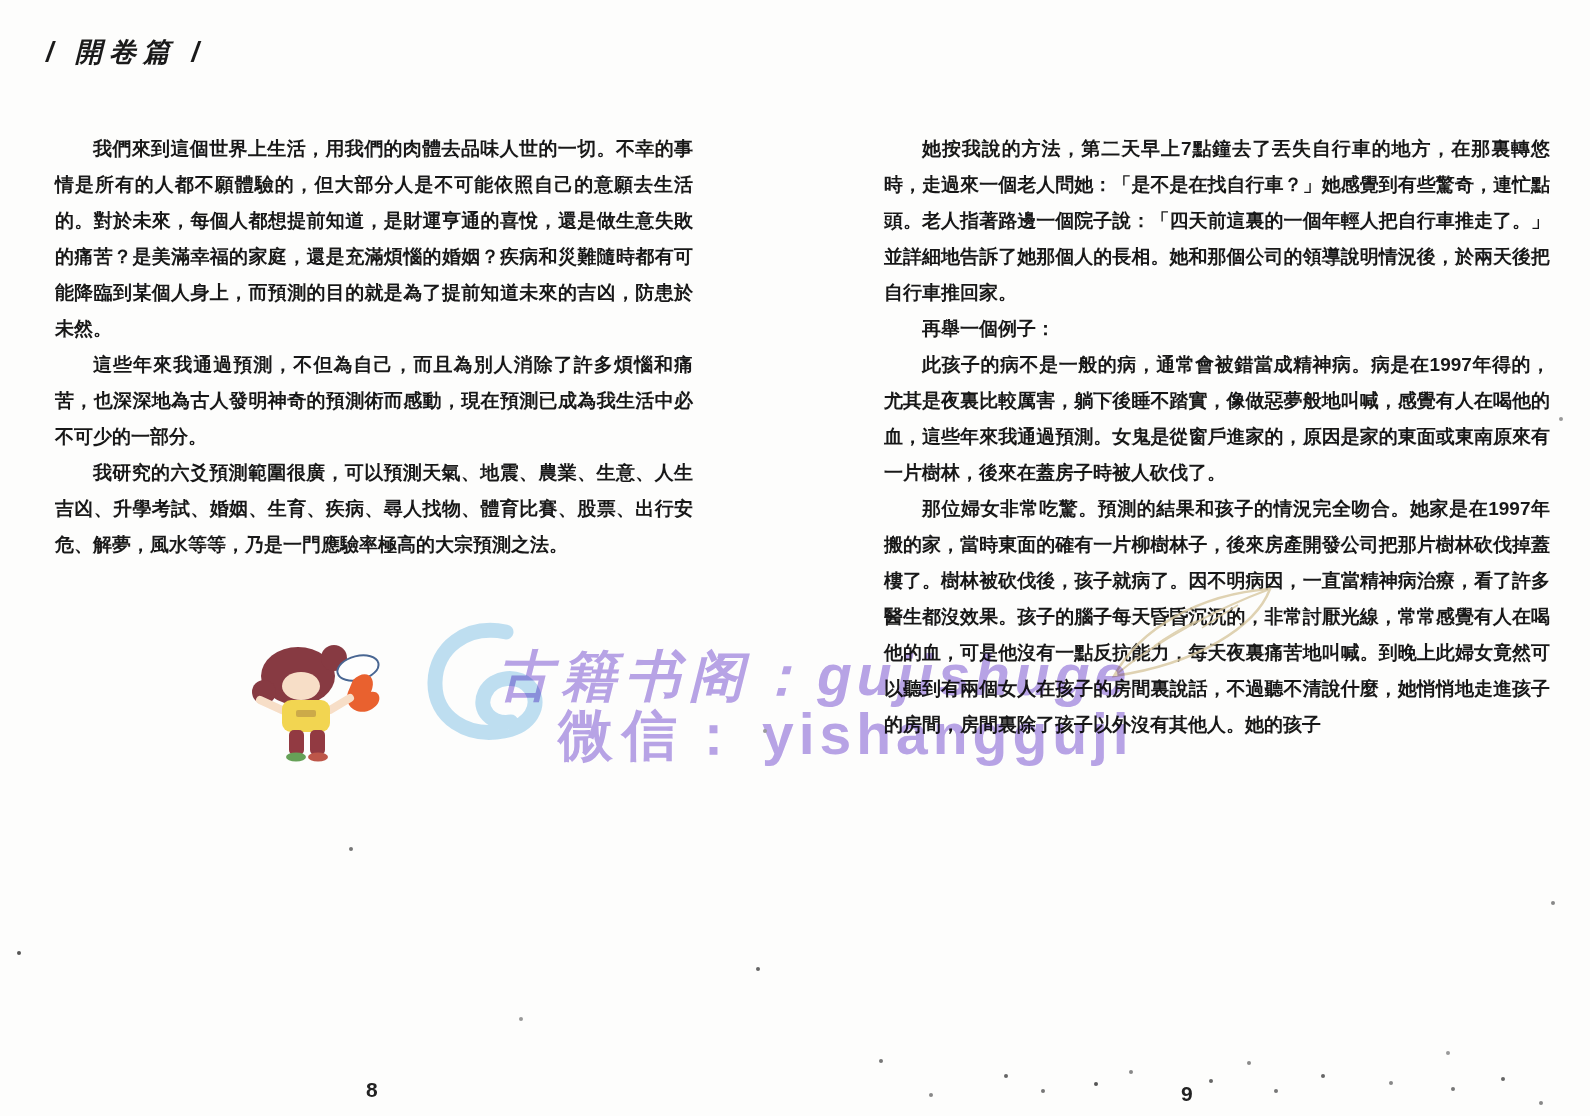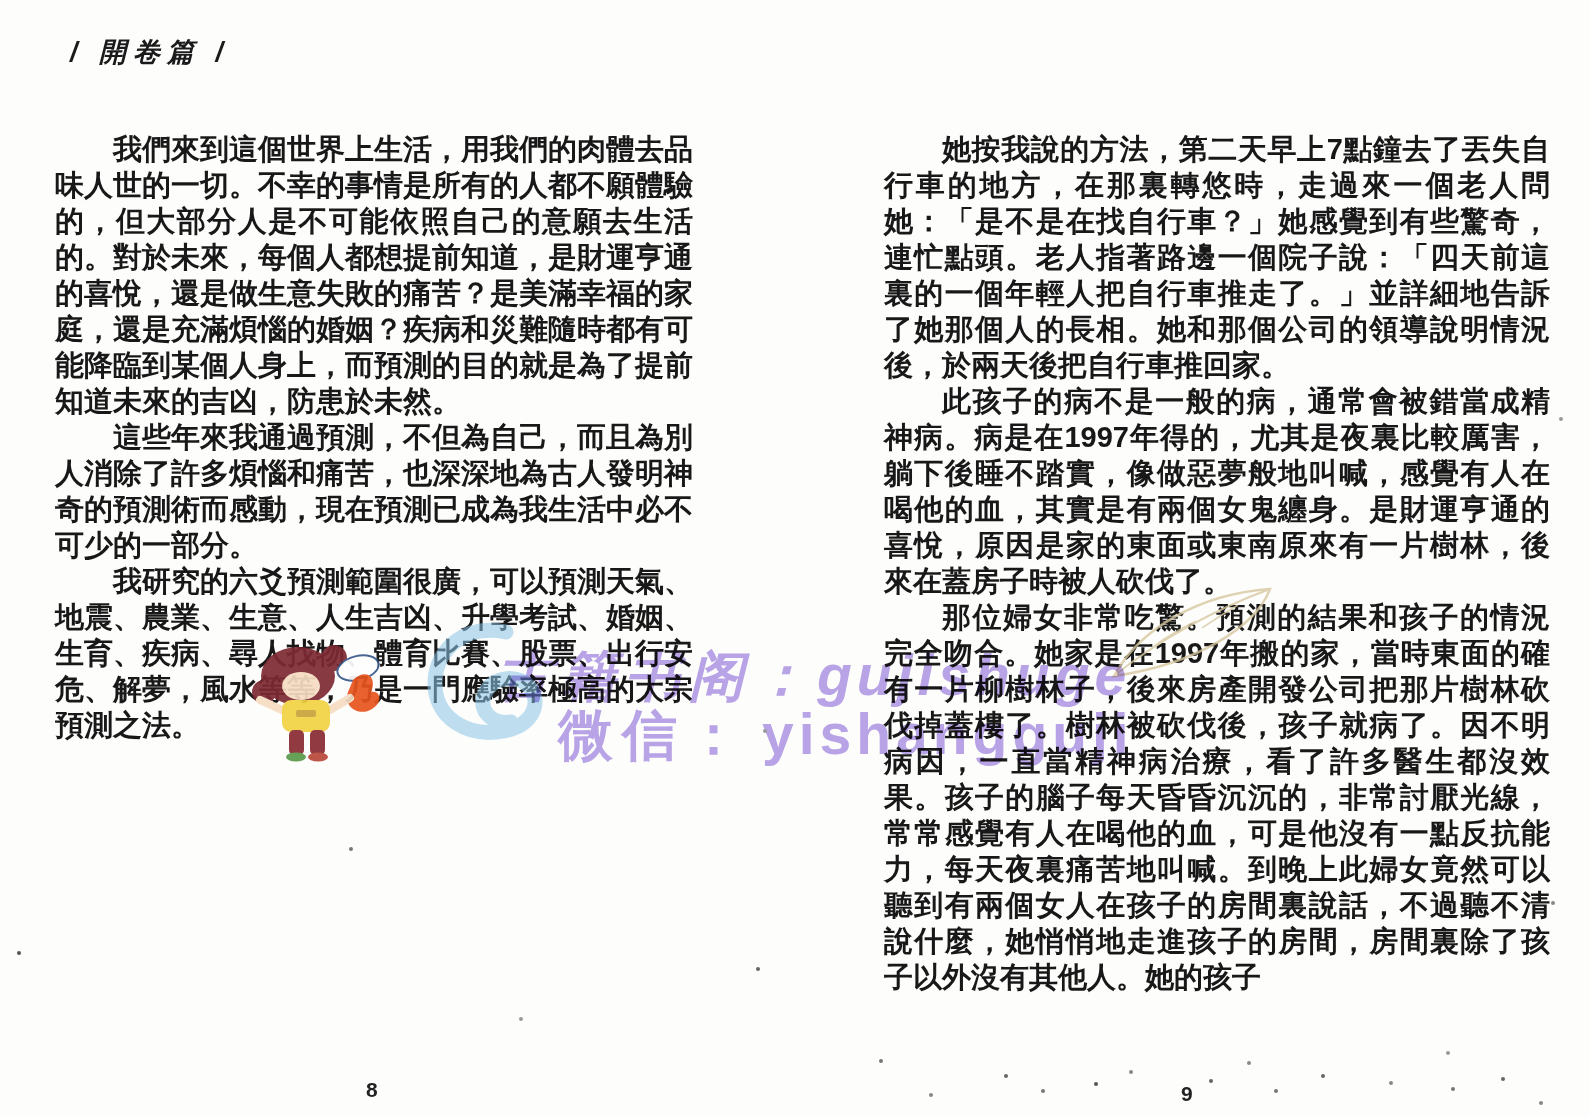--- a/index.html
+++ b/index.html
@@ -9,39 +9,39 @@
     overflow: hidden;
     font-family: "Liberation Sans", sans-serif;
   }
   .sheet {
     position: relative;
     width: 1590px; height: 1116px;
     color: #161616;
   }
   .section-title {
     position: absolute;
-    left: 70px; top: 34px;
+    left: 46px; top: 34px;
     font-size: 27px;
     font-weight: bold;
     letter-spacing: 7px;
     font-style: italic;
     color: #1a1a1a;
     white-space: nowrap;
   }
   .col {
     position: absolute;
     top: 131px;
     text-align: justify;
     text-justify: inter-ideograph;
   }
   .col-left  { left: 55px;  width: 638px; }
   .col-right { left: 884px; width: 666px; }
   .col p {
     margin: 0;
-    font-size: 29px;
+    font-size: 19px;
     line-height: 36px;
     font-weight: bold;
     text-indent: 2em;
     color: #181818;
   }
   .page-num {
     position: absolute;
     font-size: 21px;
     font-weight: bold;
     color: #222;
@@ -111,21 +111,22 @@
   <div class="section-title">/ 開卷篇 /</div>
 
   <div class="col col-left">
     <p>我們來到這個世界上生活，用我們的肉體去品味人世的一切。不幸的事情是所有的人都不願體驗的，但大部分人是不可能依照自己的意願去生活的。對於未來，每個人都想提前知道，是財運亨通的喜悅，還是做生意失敗的痛苦？是美滿幸福的家庭，還是充滿煩惱的婚姻？疾病和災難隨時都有可能降臨到某個人身上，而預測的目的就是為了提前知道未來的吉凶，防患於未然。</p>
     <p>這些年來我通過預測，不但為自己，而且為別人消除了許多煩惱和痛苦，也深深地為古人發明神奇的預測術而感動，現在預測已成為我生活中必不可少的一部分。</p>
     <p>我研究的六爻預測範圍很廣，可以預測天氣、地震、農業、生意、人生吉凶、升學考試、婚姻、生育、疾病、尋人找物、體育比賽、股票、出行安危、解夢，風水等等，乃是一門應驗率極高的大宗預測之法。</p>
   </div>
 
   <div class="col col-right">
     <p>她按我說的方法，第二天早上7點鐘去了丟失自行車的地方，在那裏轉悠時，走過來一個老人問她：「是不是在找自行車？」她感覺到有些驚奇，連忙點頭。老人指著路邊一個院子說：「四天前這裏的一個年輕人把自行車推走了。」並詳細地告訴了她那個人的長相。她和那個公司的領導說明情況後，於兩天後把自行車推回家。</p>
-    <p>此孩子的病不是一般的病，通常會被錯當成精神病。病是在1997年得的，尤其是夜裏比較厲害，躺下後睡不踏實，像做惡夢般地叫喊，感覺有人在喝他的血，其實是有兩個女鬼纏身。是財運亨通的喜悅，原因是家的東面或東南原來有一片樹林，後來在蓋房子時被人砍伐了。</p>
+    <p>再舉一個例子：</p>
+    <p>此孩子的病不是一般的病，通常會被錯當成精神病。病是在1997年得的，尤其是夜裏比較厲害，躺下後睡不踏實，像做惡夢般地叫喊，感覺有人在喝他的血，這些年來我通過預測。女鬼是從窗戶進家的，原因是家的東面或東南原來有一片樹林，後來在蓋房子時被人砍伐了。</p>
     <p>那位婦女非常吃驚。預測的結果和孩子的情況完全吻合。她家是在1997年搬的家，當時東面的確有一片柳樹林子，後來房產開發公司把那片樹林砍伐掉蓋樓了。樹林被砍伐後，孩子就病了。因不明病因，一直當精神病治療，看了許多醫生都沒效果。孩子的腦子每天昏昏沉沉的，非常討厭光線，常常感覺有人在喝他的血，可是他沒有一點反抗能力，每天夜裏痛苦地叫喊。到晚上此婦女竟然可以聽到有兩個女人在孩子的房間裏說話，不過聽不清說什麼，她悄悄地走進孩子的房間，房間裏除了孩子以外沒有其他人。她的孩子</p>
   </div>
 
   <div class="page-num page-num-left">8</div>
 
   <div class="page-num page-num-right">9</div>
 
   <div class="watermark">
 
     <svg class="wm-mascot" width="172" height="122" viewBox="0 0 172 122">

